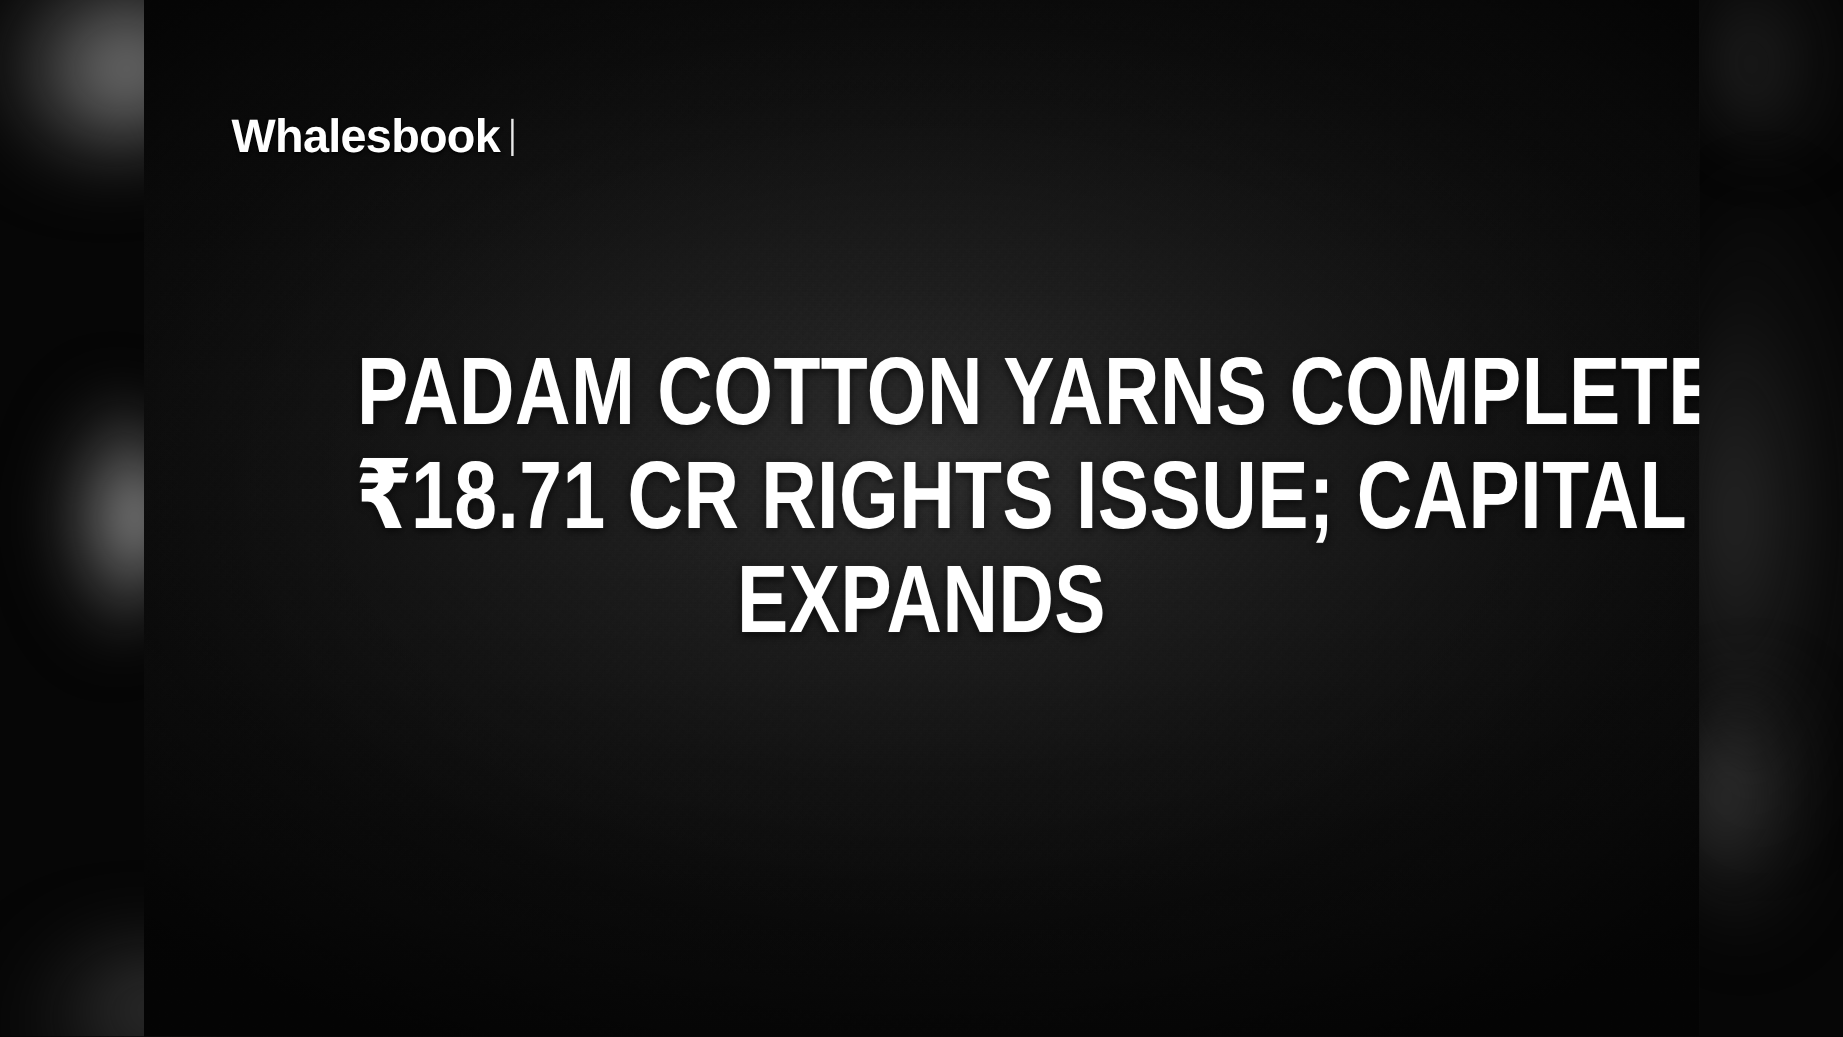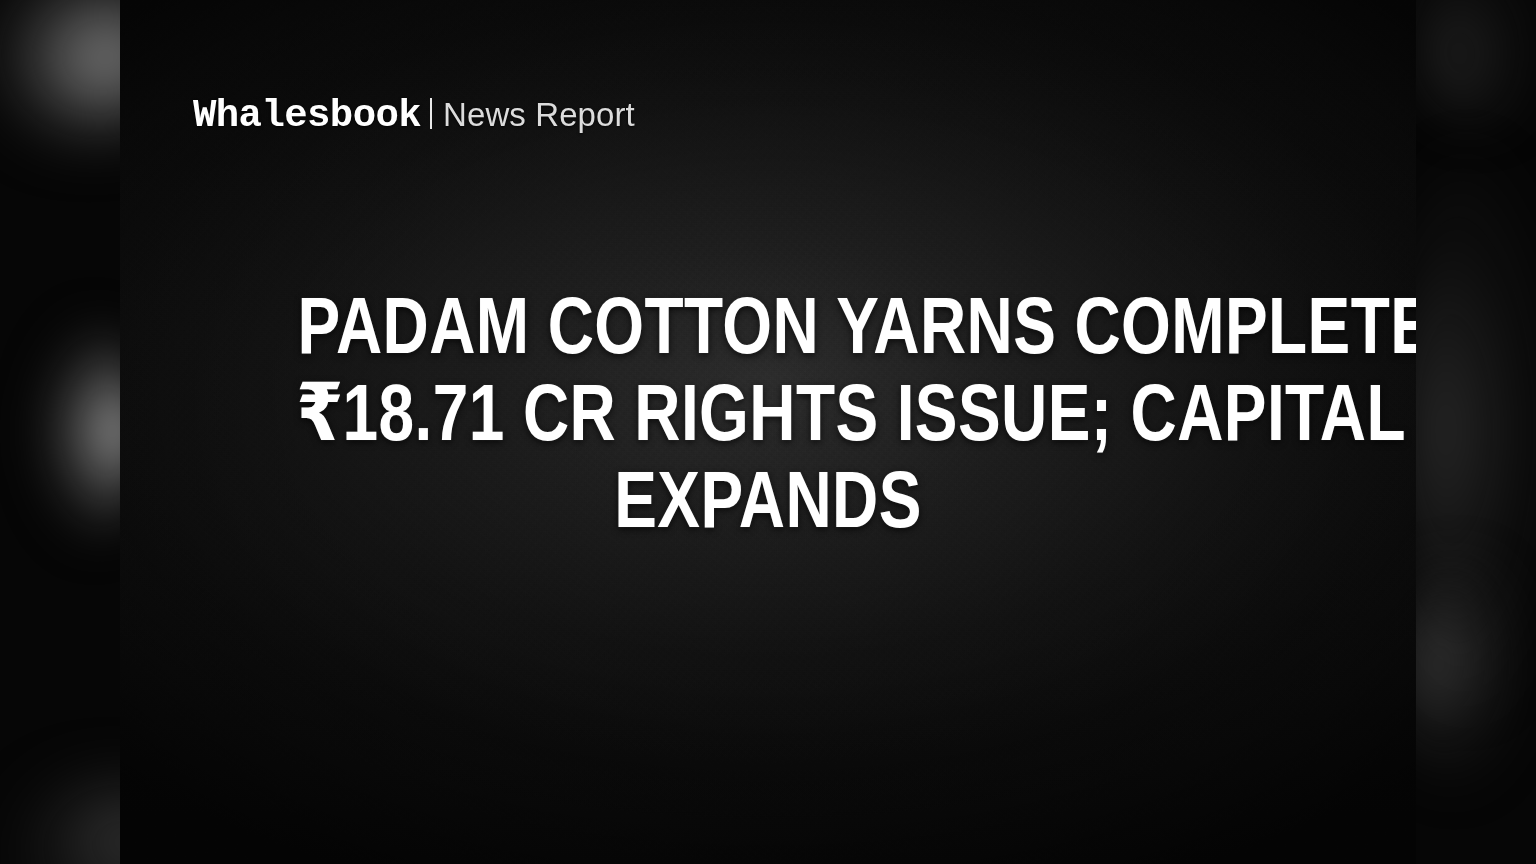--- a/index.html
+++ b/index.html
@@ -177,21 +177,21 @@
   .brand {
     position: absolute;
     left: 73px;
     top: 95px;
     display: flex;
     align-items: baseline;
     height: 46px;
     white-space: nowrap;
   }
   .brand-name {
-    font-family: Liberation Mono, monospace;
+    font-family: Liberation Sans, sans-serif;
     font-weight: 700;
     font-size: 39px;
     letter-spacing: -0.6px;
     color: #ffffff;
     line-height: 1;
     text-shadow: 0 1px 3px rgba(0,0,0,0.85);
   }
   .brand-divider {
     display: inline-block;
     width: 2px;
@@ -256,21 +256,20 @@
     <div class="backdrop-blob blob-rightbottom"></div>
   </div>
 
   <div class="card">
     <div class="card-grain"></div>
     <div class="card-vignette"></div>
 
     <div class="brand">
       <span class="brand-name">Whalesbook</span>
       <span class="brand-divider"></span>
-      <span class="brand-sub">News Report</span>
     </div>
 
     <div class="headline">
       <div class="headline-line">PADAM COTTON YARNS COMPLETES</div>
       <div class="headline-line"><span class="rupee">₹</span><span>18.71 CR RIGHTS ISSUE; CAPITAL BASE</span></div>
       <div class="headline-line">EXPANDS</div>
     </div>
 
   </div>
 </div>

